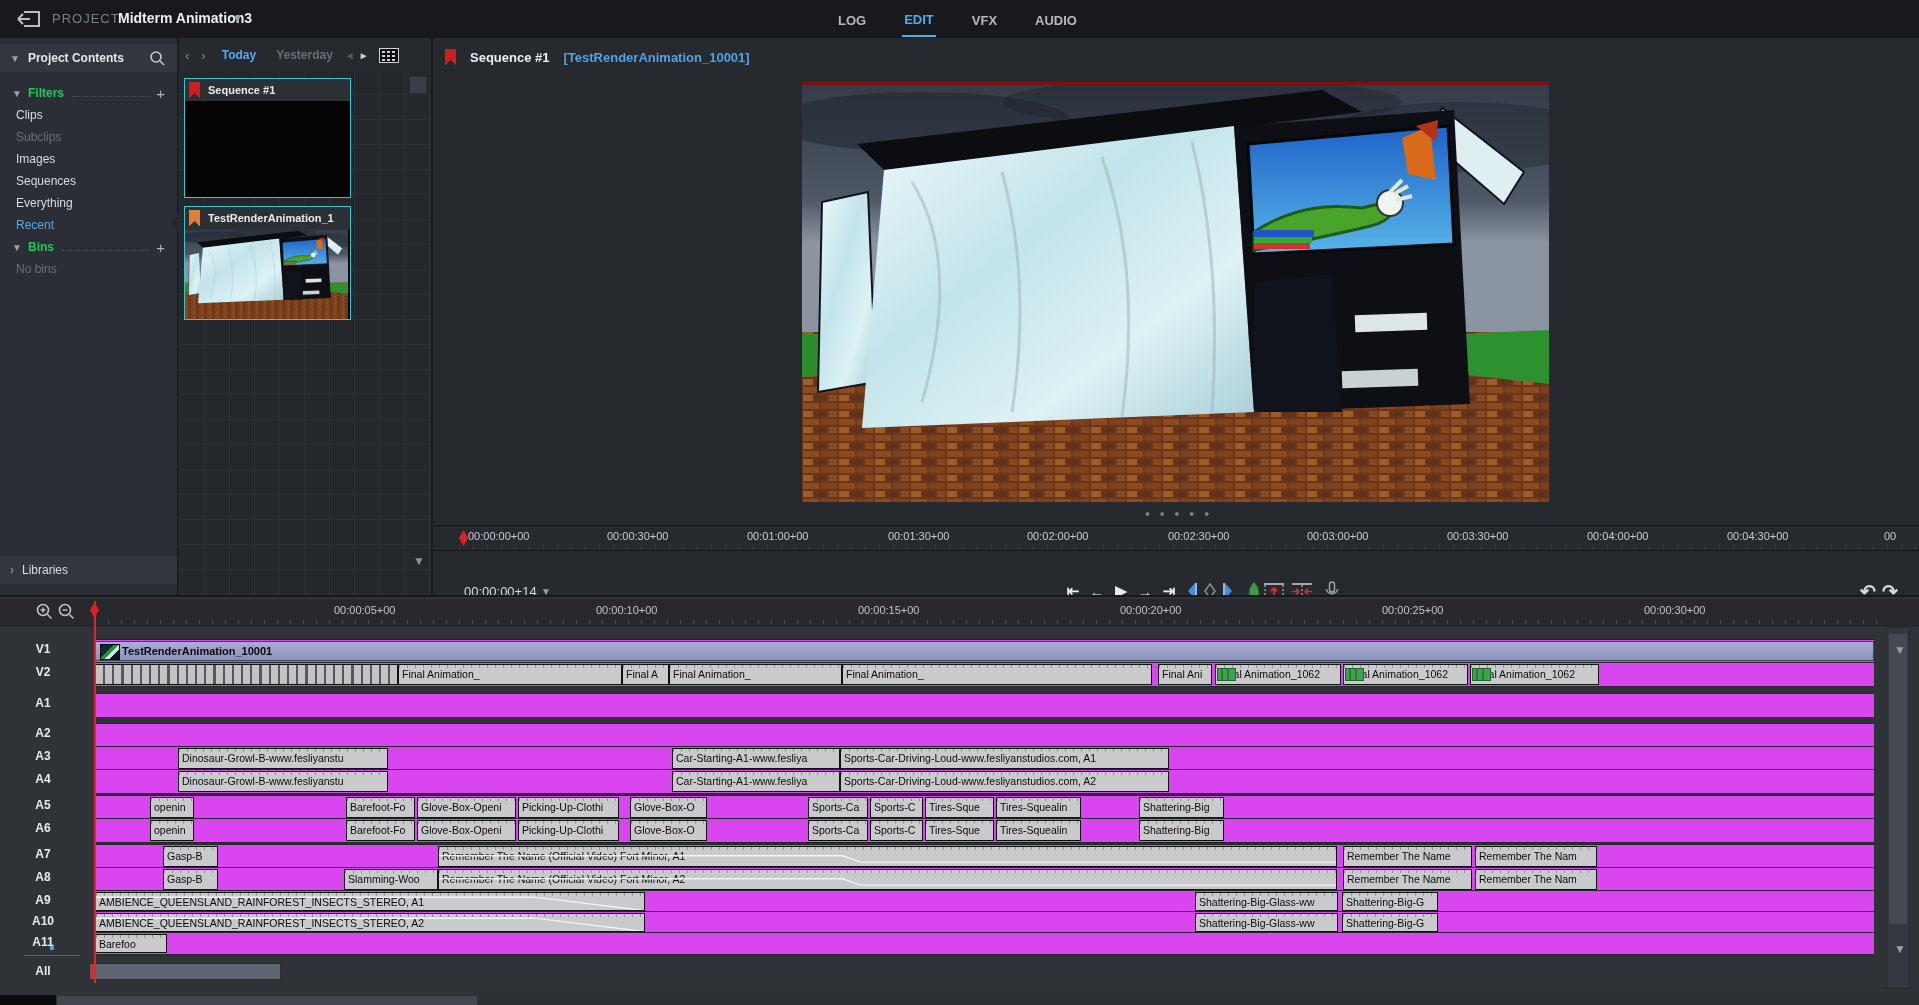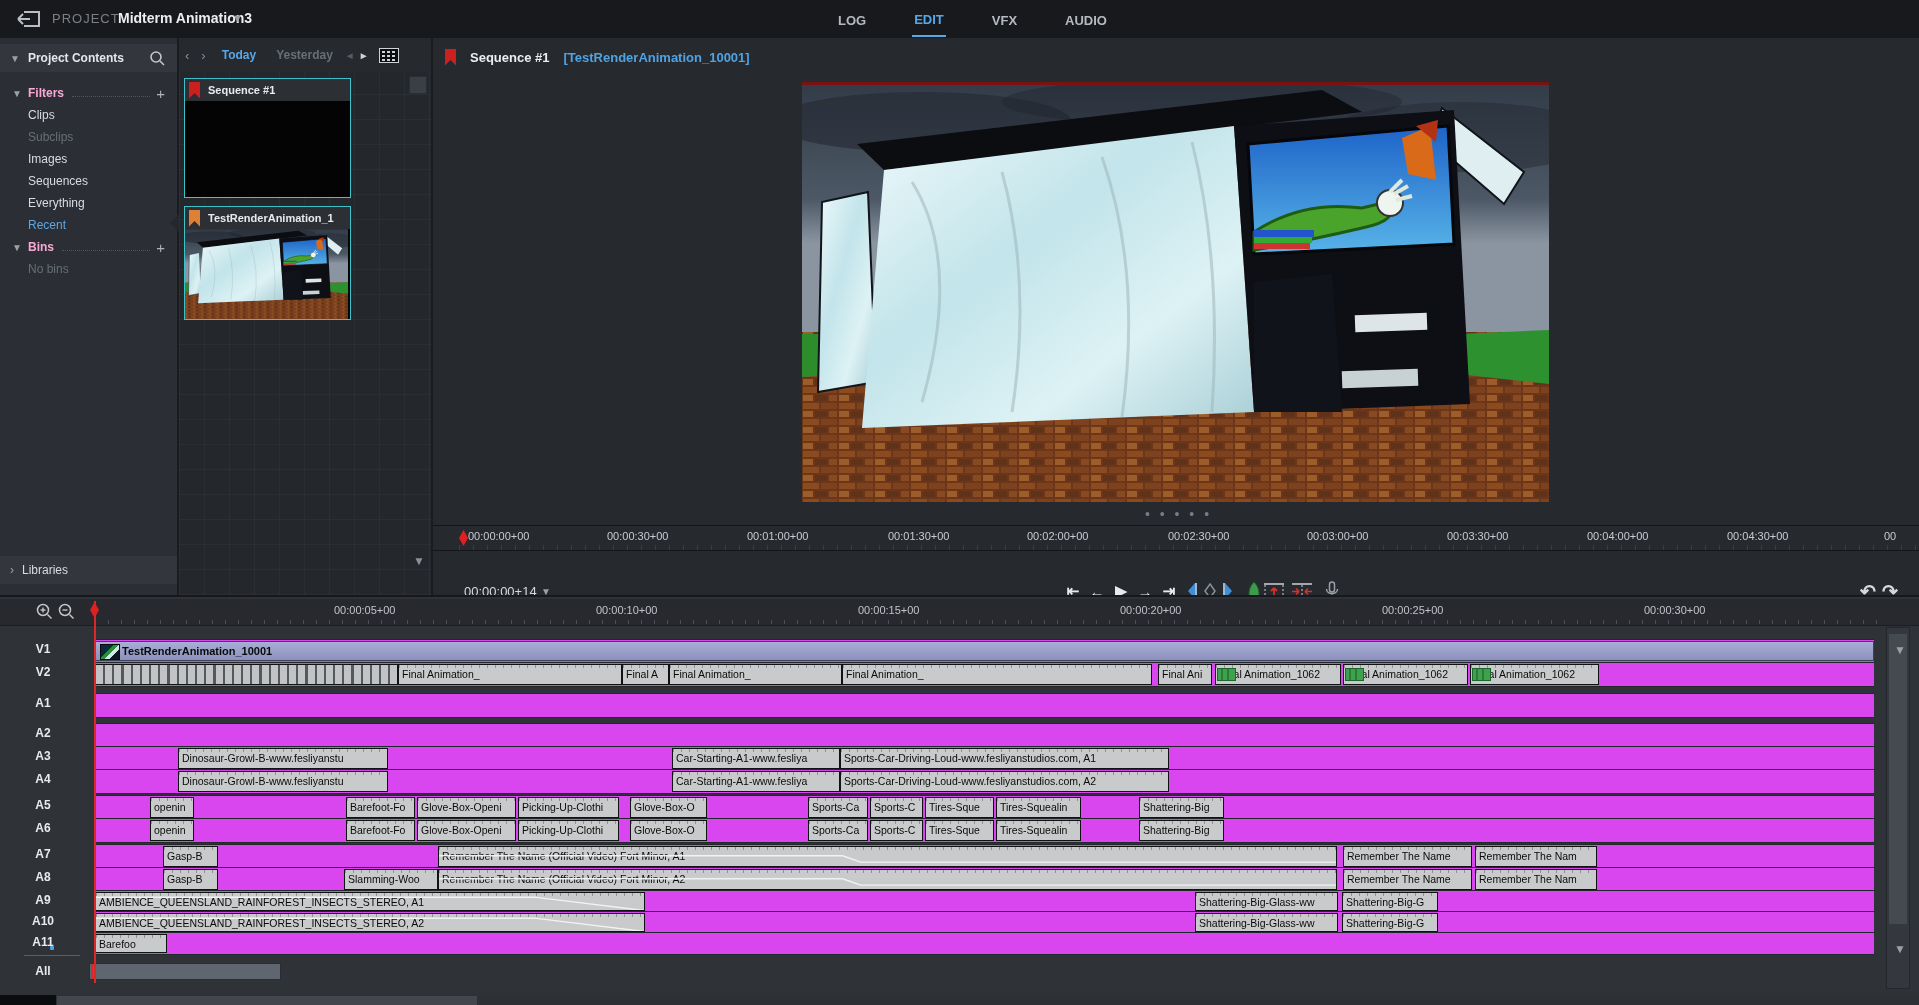--- a/index.html
+++ b/index.html
@@ -5,34 +5,34 @@
   html,body{margin:0;padding:0;background:#101114;}
   .app{position:relative;width:1919px;height:1005px;background:#26292e;overflow:hidden;
        font-family:"Liberation Sans",sans-serif;color:#d6d9dd;padding-left:30px;-webkit-font-smoothing:antialiased;}
 
   
   .topbar{position:absolute;left:0;top:0;width:1919px;height:38px;background:#17191d;border-bottom:1px solid #0c0d10;}
   .back-btn{position:absolute;left:16px;top:8px;width:26px;height:22px;color:#b9bec4;cursor:pointer;}
   .proj-label{position:absolute;left:52px;top:11px;font-size:13px;letter-spacing:1px;color:#7b8087;}
   .proj-name{position:absolute;left:118px;top:10px;font-size:14px;font-weight:bold;color:#eceef0;}
   .proj-chevron{position:absolute;left:232px;top:12px;color:#9aa0a6;font-size:11px;}
-  .tabs{position:absolute;left:836px;top:0;height:38px;display:flex;gap:44px;align-items:center;}
+  .tabs{position:absolute;left:836px;top:0;height:38px;display:flex;gap:34px;align-items:center;}
   .tab{font-size:13px;font-weight:bold;color:#b6bac0;padding:10px 2px 8px;cursor:pointer;}
   .tab.active{color:#55a9e8;border-bottom:2px solid #55a9e8;}
 
   
   .sidebar{position:absolute;left:0;top:38px;width:177px;height:557px;background:#2b2f35;border-right:2px solid #1a1c20;}
   .panel-head{position:absolute;left:0;top:6px;width:177px;height:28px;background:#33373d;display:flex;align-items:center;}
   .chev{color:#9aa0a6;font-size:10px;margin:0 8px 0 10px;}
   .ph-label{font-size:12px;font-weight:bold;color:#e4e6e9;}
   .search-ic{position:absolute;right:12px;top:6px;}
   .side-list{position:absolute;left:0;top:44px;width:177px;}
   .side-row{position:relative;height:22px;display:flex;align-items:center;font-size:12px;cursor:pointer;}
-  .side-row .lbl{margin-left:28px;}
-  .side-row.section .lbl{margin-left:28px;color:#f9a8d4;font-weight:bold;}
+  .side-row .lbl{margin-left:16px;}
+  .side-row.section .lbl{margin-left:28px;color:#22c55e;font-weight:bold;}
   .side-row.section .chev{position:absolute;left:2px;}
   .side-row .dots{flex:1;margin:6px 6px 0 8px;border-bottom:1px dotted #4b5563;height:1px;}
   .side-row .plus{color:#aeb3b9;font-size:15px;margin-right:12px;}
   .side-row.normal .lbl{color:#d9dce0;}
   .side-row.disabled .lbl{color:#686e76;}
   .side-row.selected .lbl{color:#5aa7e8;}
   .libraries{position:absolute;left:0;top:518px;width:177px;height:28px;background:#33373d;display:flex;align-items:center;font-size:12px;color:#d9dce0;cursor:pointer;}
   .notch{position:absolute;left:170px;top:176px;width:0;height:0;border-top:9px solid transparent;border-bottom:9px solid transparent;border-right:9px solid #24272b;}
 
   .tiles{position:absolute;left:179px;top:38px;width:252px;height:557px;background:#24272b;border-right:2px solid #1a1c20;

